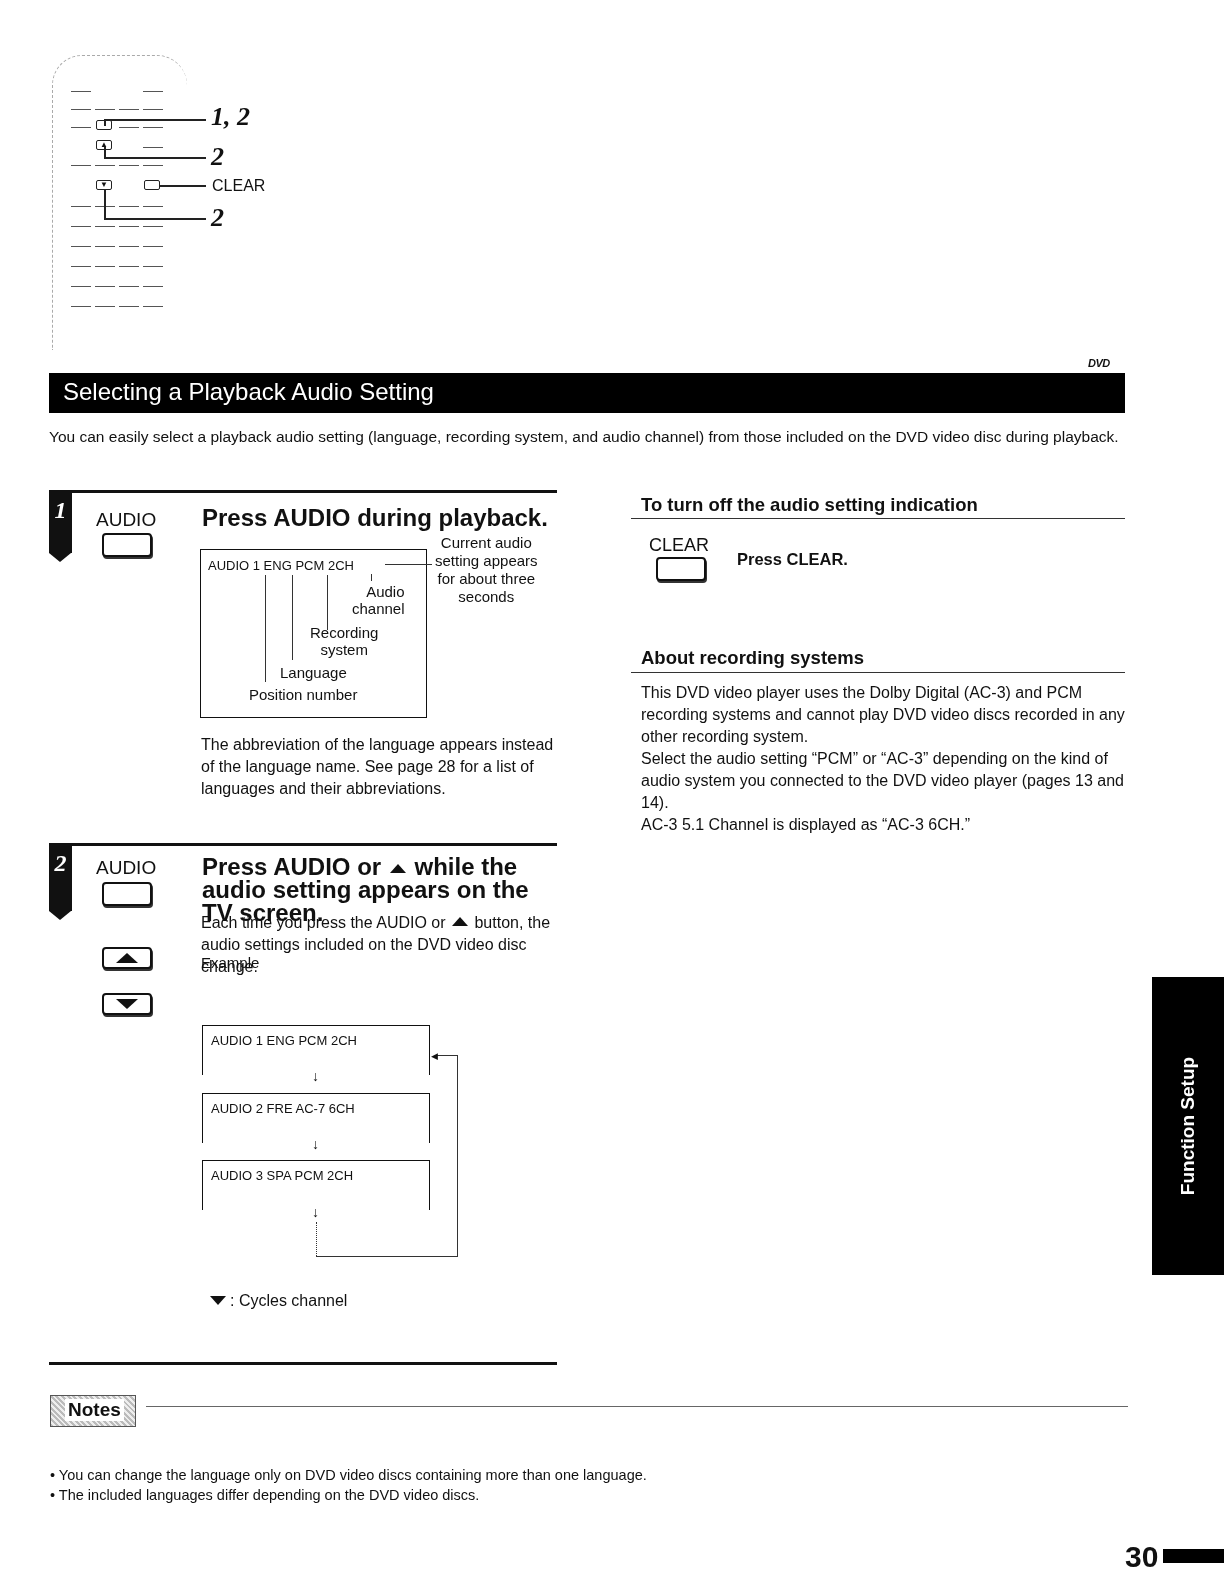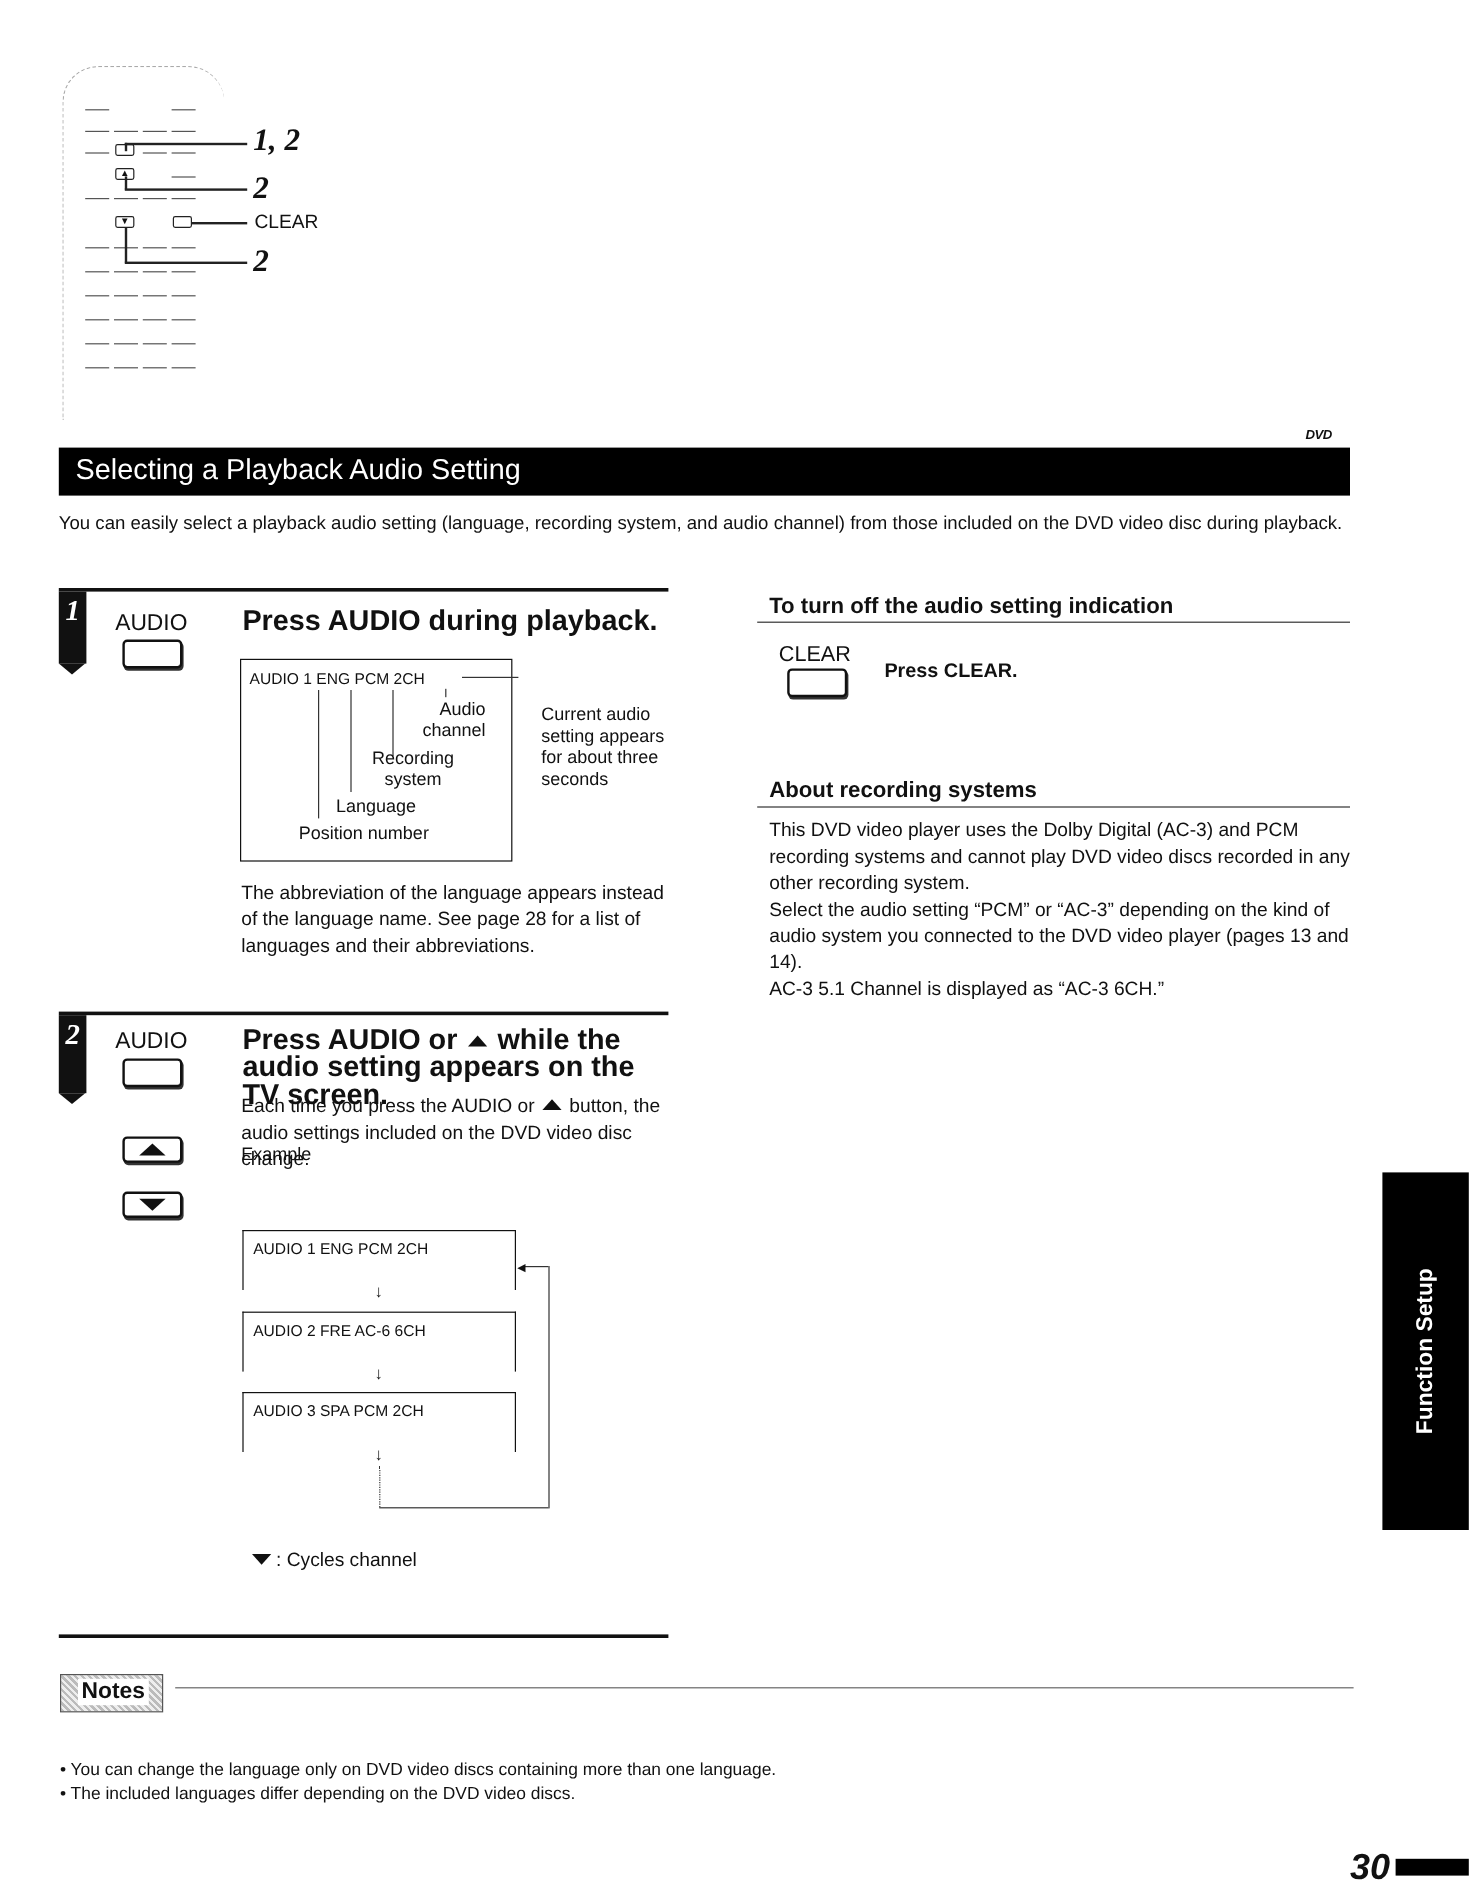--- a/index.html
+++ b/index.html
@@ -52,21 +52,21 @@
   .sub-rule { position: absolute; height: 1px; background: #333; }
 
   
   #notes-badge { left: 50px; top: 1395px; width: 86px; height: 32px; border: 1px solid #555; background: repeating-linear-gradient(45deg, #bbb 0 2px, #eee 2px 4px); }
   #notes-badge span { position: absolute; left: 14px; top: 3px; font-size: 19px; font-weight: bold; background: #fff; padding: 0 3px; }
   .note-item { position: absolute; left: 50px; font-size: 14.5px; margin-top: 32px; }
 
   #side-tab { left: 1152px; top: 977px; width: 72px; height: 298px; background: #000; }
   #side-tab span { position: absolute; left: 50%; top: 50%; transform: translate(-50%, -50%) rotate(-90deg); color: #fff; font-weight: bold; font-size: 19px; white-space: nowrap; }
 
-  #page-num { left: 1125px; top: 1540px; font-size: 30px; font-weight: bold; font-style: italic; }
+  #page-num { left: 1125px; top: 1540px; font-size: 30px; font-weight: bold; }
   #page-bar { left: 1163px; top: 1549px; width: 61px; height: 14px; background: #000; }
 </style>
 </head>
 <body>
 
 <div id="remote" class="abs">
   <div class="rbtn" style="left:18px;top:30px;"></div>
   <div class="rbtn" style="left:90px;top:30px;"></div>
   <div class="rbtn" style="left:18px;top:48px;"></div>
   <div class="rbtn" style="left:42px;top:48px;"></div>
@@ -138,21 +138,21 @@
 <div class="vline" style="left:292px;top:575px;height:85px;"></div>
 <div class="vline" style="left:327px;top:575px;height:55px;"></div>
 <div class="vline" style="left:371px;top:574px;height:7px;"></div>
 <div class="hline" style="left:385px;top:564px;width:47px;"></div>
 <div class="lbl" style="left:352px;top:583px;white-space:pre-line;text-align:right;">Audio
 channel</div>
 <div class="lbl" style="left:310px;top:624px;white-space:pre-line;">Recording
 system</div>
 <div class="lbl" style="left:280px;top:664px;">Language</div>
 <div class="lbl" style="left:249px;top:686px;">Position number</div>
-<div class="lbl" style="left:435px;top:587px;white-space:pre-line;text-align:left;line-height:18px;margin-left:16px;">Current audio
+<div class="lbl" style="left:435px;top:534px;white-space:pre-line;text-align:center;line-height:18px;">Current audio
 setting appears
 for about three
 seconds</div>
 
 <div class="body-text" style="left:201px;top:734px;width:355px;">The abbreviation of the language appears instead of the language name. See page 28 for a list of languages and their abbreviations.</div>
 
 <div class="step-rule" style="left:49px;top:843px;width:508px;"></div>
 <div class="step-marker" style="left:49px;top:846px;height:65px;">2</div>
 <div class="key-label" style="left:96px;top:857px;">AUDIO</div>
 <div class="key-btn" style="left:102px;top:882px;"></div>
@@ -173,21 +173,21 @@
   <span class="inline-up"></span>
   <span>button, the audio settings included on the DVD video disc change.</span>
 </div>
 
 <div class="body-text" style="left:201px;top:952px;font-size:15px;">Example</div>
 <div class="ex-box" style="left:202px;top:1025px;">
   <div class="ex-text">AUDIO  1   ENG  PCM    2CH</div>
 </div>
 <div class="down-arrow" style="left:312px;top:1068px;">↓</div>
 <div class="ex-box" style="left:202px;top:1093px;">
-  <div class="ex-text">AUDIO  2   FRE   AC-6    6CH</div>
+  <div class="ex-text">AUDIO  2   FRE   AC-7    6CH</div>
 </div>
 <div class="down-arrow" style="left:312px;top:1136px;">↓</div>
 <div class="ex-box" style="left:202px;top:1160px;">
   <div class="ex-text">AUDIO  3   SPA   PCM    2CH</div>
 </div>
 <div class="down-arrow" style="left:312px;top:1204px;">↓</div>
 
 <div class="vline" style="left:316px;top:1222px;height:34px;border-left:1px dotted #333;background:none;"></div>
 <div class="hline" style="left:316px;top:1256px;width:141px;"></div>
 <div class="vline" style="left:457px;top:1055px;height:202px;"></div>

